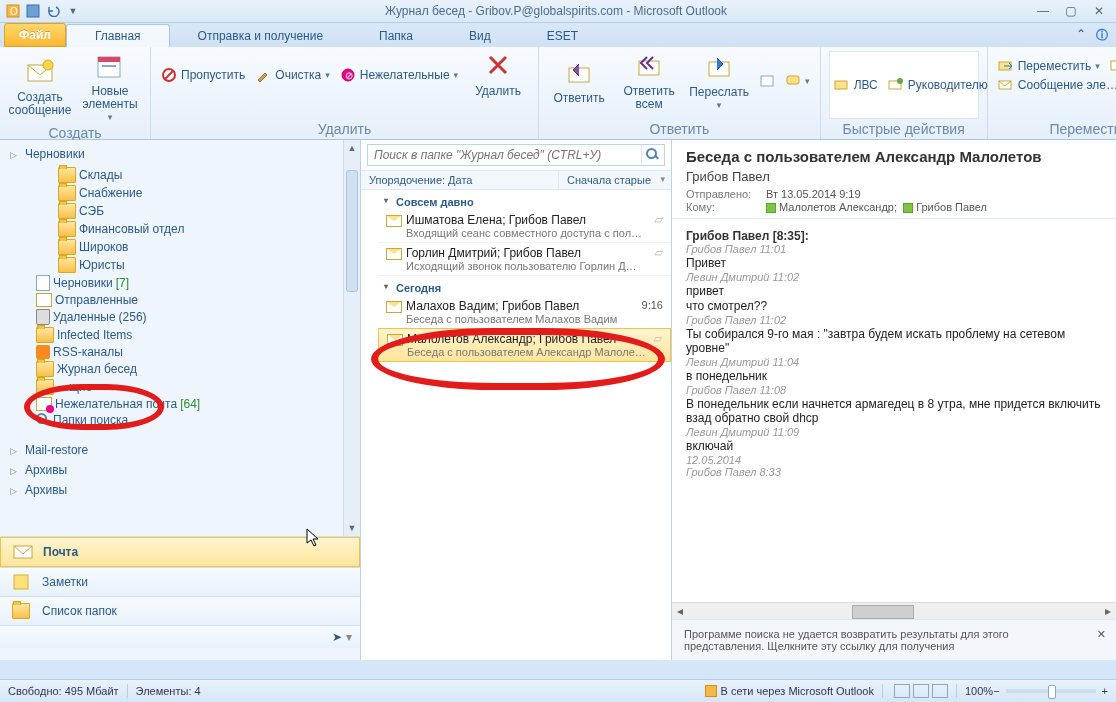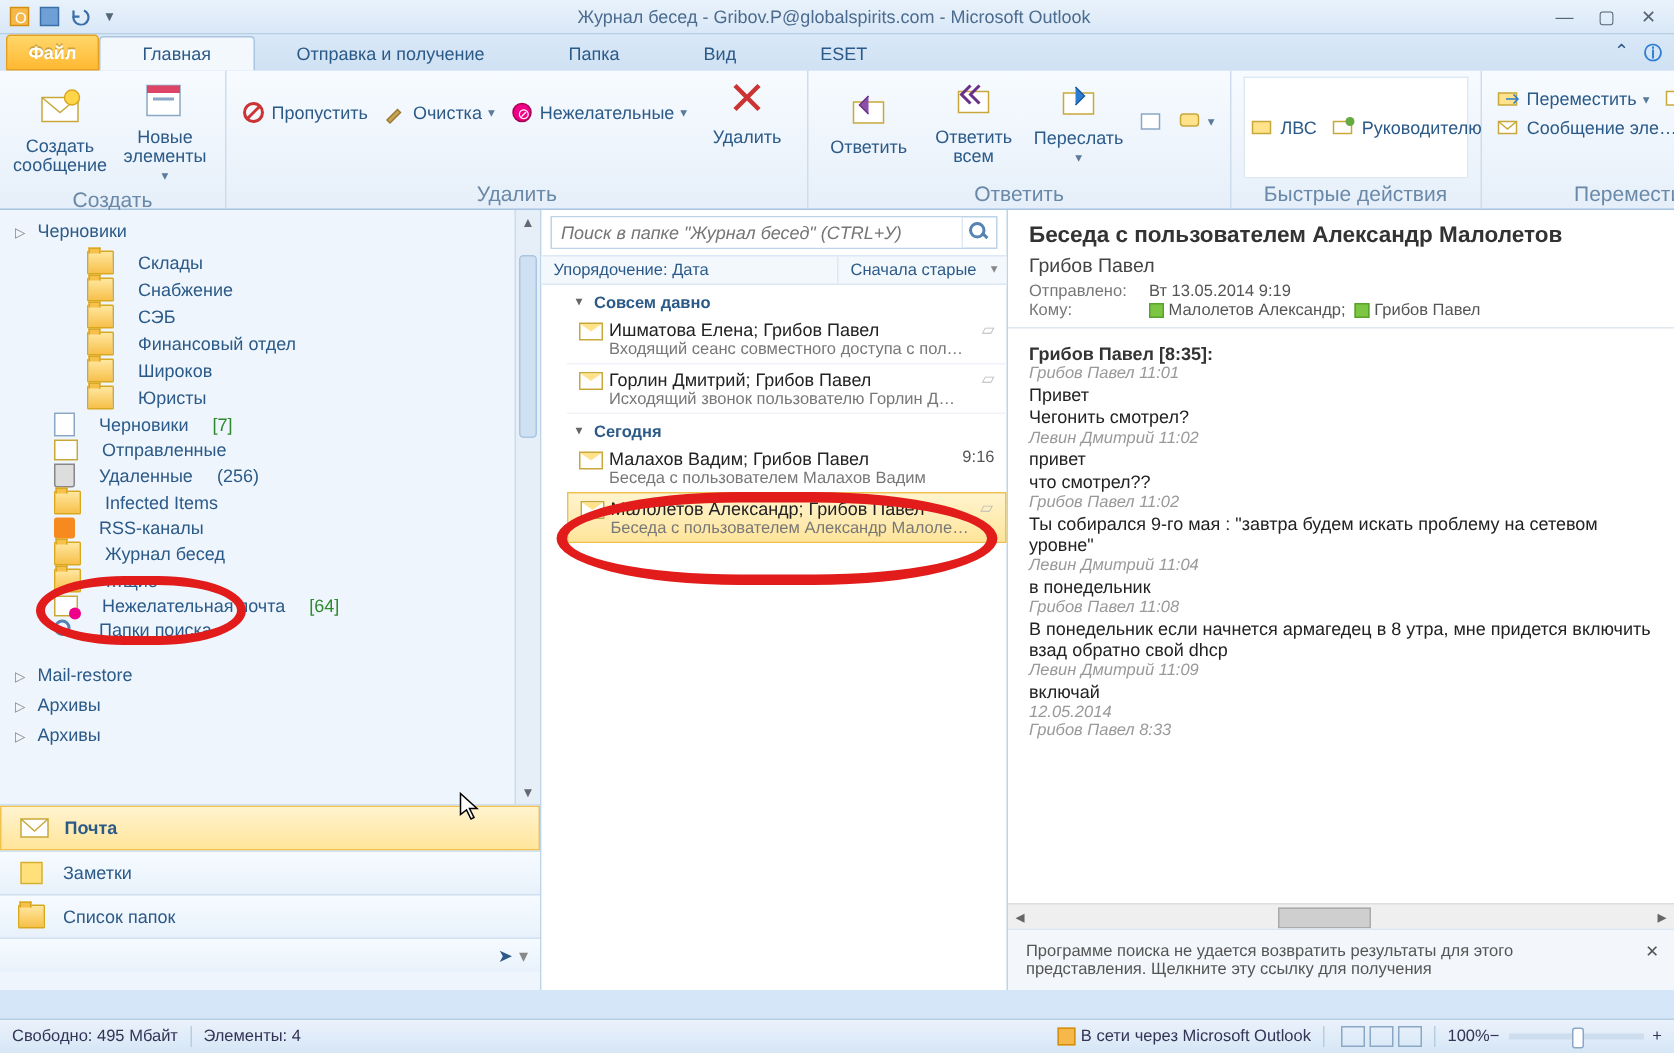--- a/index.html
+++ b/index.html
@@ -35,21 +35,21 @@
 
   
   .main { display:flex; height:520px; }
 
   
   .nav { width:360px; background:#eef5fc; border-right:1px solid #bcd3e8; display:flex; flex-direction:column; position:relative; }
   .nav-scroll { flex:0 0 auto; overflow:hidden; border-bottom:1px solid #cfe0f0; position:relative; padding-top:4px;}
   .nav-header { padding:3px 10px; color:#2c5a88; display:flex; align-items:center; gap:4px;}
   .nav-header .tri::before { content:"▷"; font-size:9px; color:#888; margin-right:4px;}
   .tree { padding:2px 0 6px 0; }
-  .tree-item { display:flex; align-items:center; padding:1px 0 1px 50px; gap:16px; color:#2c5a88; position:relative;}
+  .tree-item { display:flex; align-items:center; padding:1px 0 1px 50px; gap:3px; color:#2c5a88; position:relative;}
   .tree-item.lvl1 { padding-left:36px; }
   .tree-item .cnt { color:#2f8a2f; }
   .tree-item .cnt.blue { color:#2c5a88; }
   .fld-ic { width:16px; height:14px; display:inline-block; background:linear-gradient(#ffe7a0,#f7c04a); border:1px solid #d8a820; border-radius:1px; position:relative;}
   .fld-ic::before{content:"";position:absolute;top:-3px;left:0;width:6px;height:3px;background:#f7c04a;border:1px solid #d8a820;border-bottom:none;}
   .rss-ic { width:14px;height:14px;background:#f68a1e;border-radius:2px;display:inline-block;}
   .search-ic{width:14px;height:14px;display:inline-block;position:relative;}
   .search-ic::before{content:"";position:absolute;width:7px;height:7px;border:2px solid #5583b3;border-radius:50%;}
   .search-ic::after{content:"";position:absolute;left:8px;top:8px;width:5px;height:2px;background:#5583b3;transform:rotate(45deg);}
   .red-circle { position:absolute; border:6px solid #e21b1b; border-radius:50%/60%; }
@@ -530,21 +530,20 @@
         <span>
           <span class="presence"></span><span>Малолетов Александр;</span>
           &nbsp;<span class="presence"></span><span>Грибов Павел</span>
         </span>
       </div>
     </div>
     <div class="rbody" id="rbody">
         <div class="chat-hdr">Грибов Павел  [8:35]:</div>
         <div class="chat-meta">Грибов Павел 11:01</div>
         <div class="chat-line">Привет</div>
-        <div class="chat-line">Чегонить смотрел?</div>
         <div class="chat-meta">Левин Дмитрий 11:02</div>
         <div class="chat-line">привет</div>
         <div class="chat-line">что смотрел??</div>
         <div class="chat-meta">Грибов Павел 11:02</div>
         <div class="chat-line">Ты собирался 9-го мая : "завтра будем искать проблему на сетевом уровне"</div>
         <div class="chat-meta">Левин Дмитрий 11:04</div>
         <div class="chat-line">в понедельник</div>
         <div class="chat-meta">Грибов Павел 11:08</div>
         <div class="chat-line">В понедельник если начнется армагедец в 8 утра, мне придется включить взад обратно свой dhcp</div>
         <div class="chat-meta">Левин Дмитрий 11:09</div>

